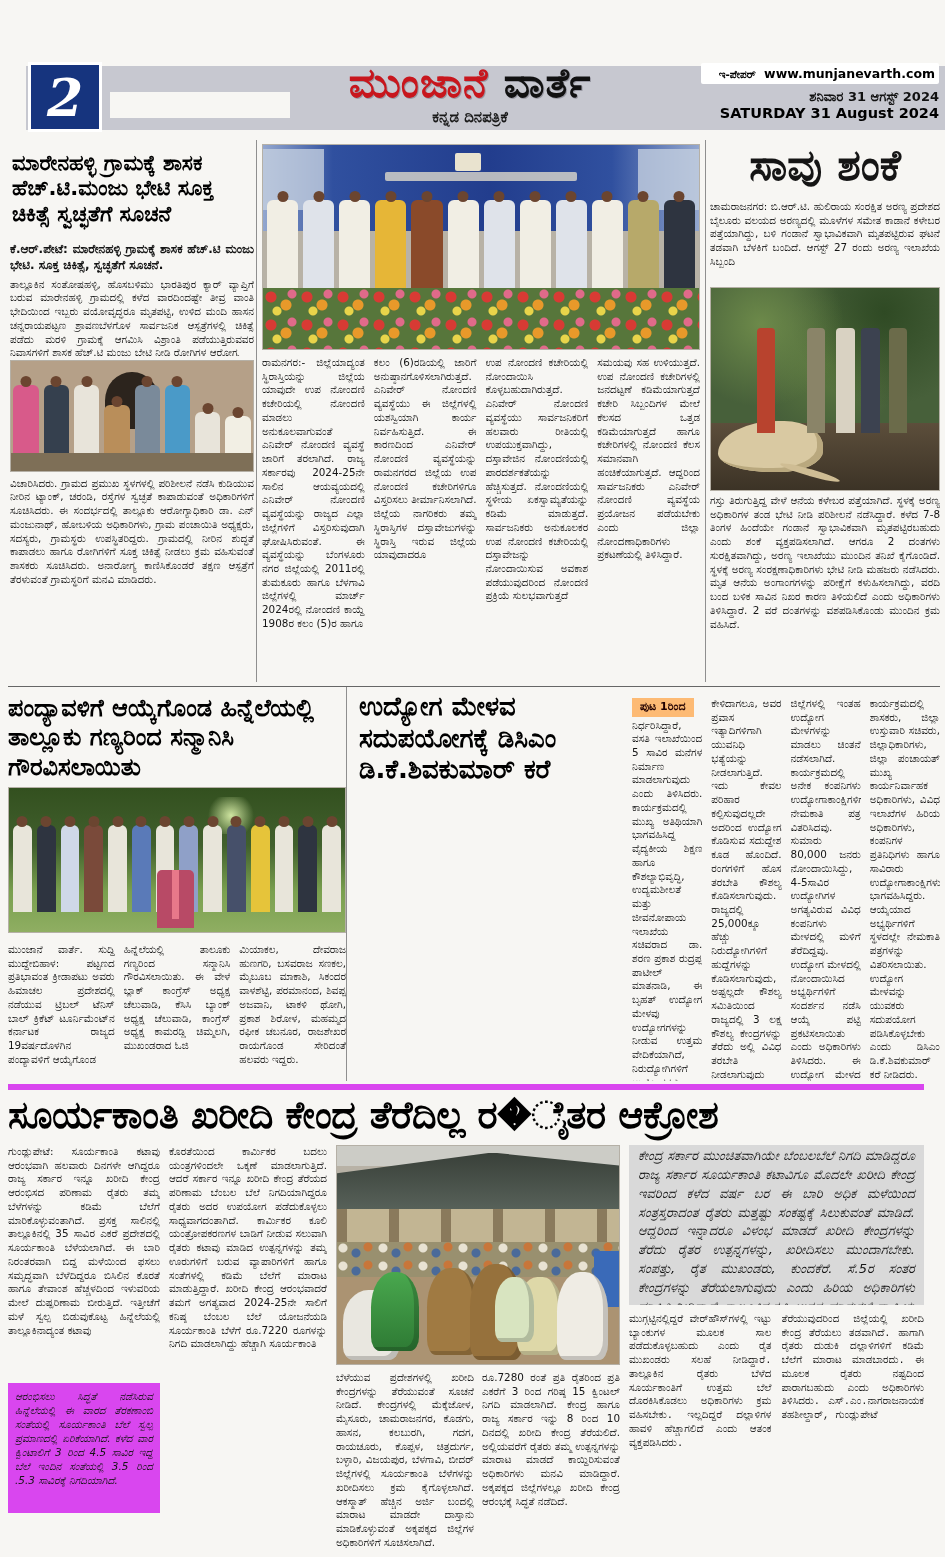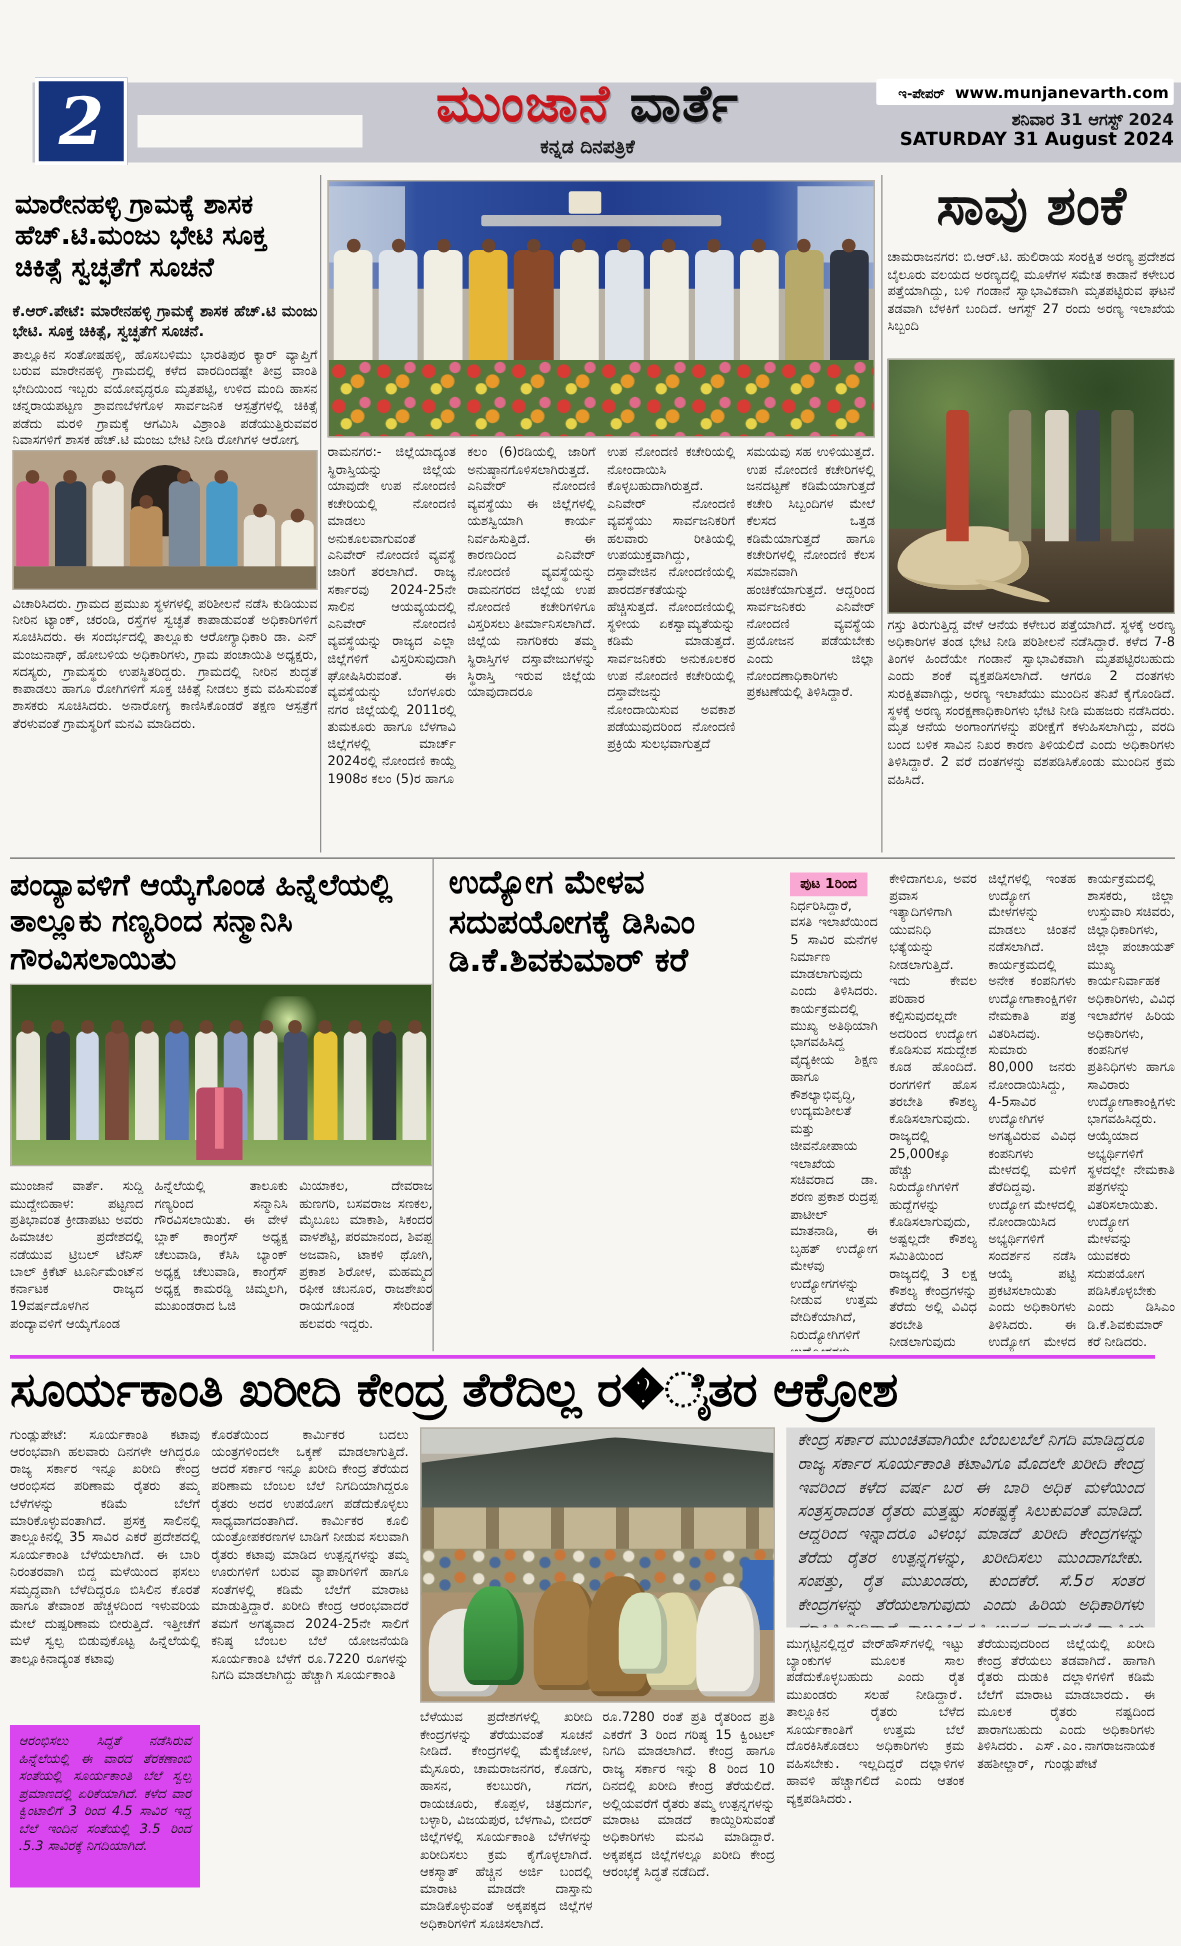--- a/index.html
+++ b/index.html
@@ -50,24 +50,24 @@
   .a3 .b-top{height:84px;margin-top:4px;}
   .a3 .photo{height:204px;margin:3px 0;}
   .a3 .b-bot{flex:1;}
   
   .mid{position:absolute;top:686px;left:8px;right:5px;height:394px;display:flex;border-top:1px solid #666;}
   .mid-left{width:338px;display:flex;flex-direction:column;padding-top:4px;}
   .mid-left .hl{font-size:24px;height:94px;display:flex;align-items:center;justify-content:center;}
   .mid-left .photo{height:146px;margin:2px 0 4px;}
   .mid-right{flex:1;display:flex;flex-direction:row;padding:4px 0 0 8px;}
   .mid-right .hl{font-size:26px;height:40px;text-align:left;padding-left:4px;}
-  .badge{float:left;background:#f9a8d4;color:#200;font-weight:bold;font-size:11px;
+  .badge{float:left;background:#fdba74;color:#200;font-weight:bold;font-size:11px;
          padding:2px 8px;margin:1px 7px 2px 0;}
   
-  .bot{position:absolute;top:1084px;left:8px;right:21px;height:468px;border-top:3px solid #d946ef;}
+  .bot{position:absolute;top:1084px;left:8px;right:21px;height:468px;border-top:6px solid #d946ef;}
   .bot .hl{font-size:38px;height:50px;letter-spacing:-0.5px;padding-top:2px;}
   .bot-row{display:flex;gap:9px;height:412px;margin-top:3px;}
   .bcolA{width:152px;display:flex;flex-direction:column;}
   .bcolA .kn{height:238px;}
   .hlight{background:#d946ef;font-style:italic;font-size:10.4px;line-height:1.35;
           text-align:justify;padding:6px 7px;margin-top:0;height:118px;overflow:hidden;}
   .bcolB{width:158px;}
   .bmid{width:284px;display:flex;flex-direction:column;}
   .bmid .photo{height:220px;}
   .bmid .subcols{display:flex;gap:8px;flex:1;margin-top:6px;}

